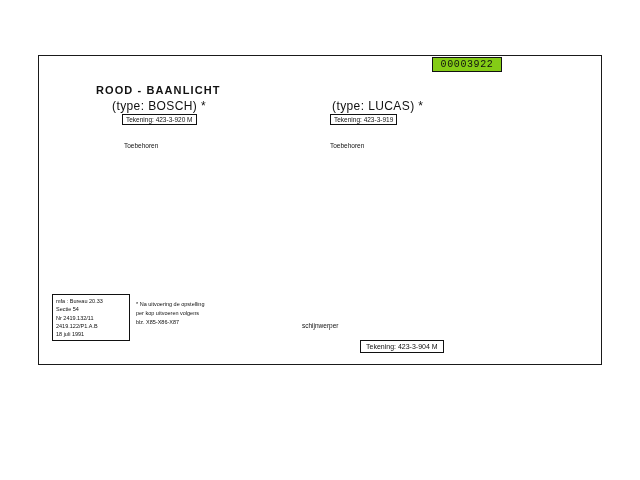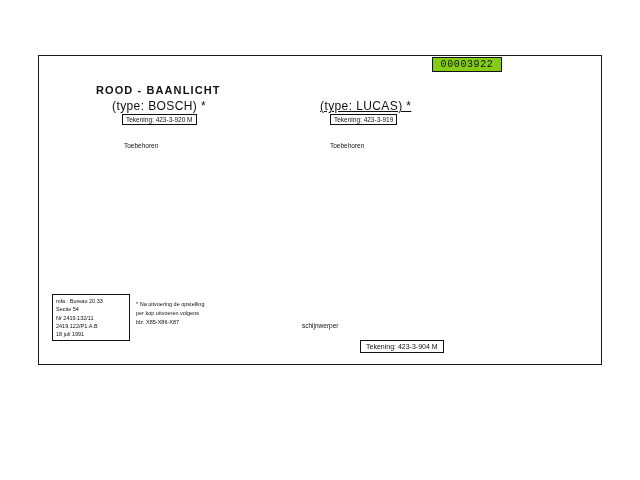--- a/index.html
+++ b/index.html
@@ -61,21 +61,21 @@
   .subtitle {
     position: absolute;
     font-size: 12px;
     letter-spacing: 0.4px;
     color: #111;
     white-space: nowrap;
   }
   .title-left  { left: 96px;  top: 84px; }
   .sub-left    { left: 112px; top: 99px; }
   .title-right { left: 278px; top: 84px; }
-  .sub-right   { left: 320px; top: 99px; text-decoration: underline; }
+  .sub-right   { left: 332px; top: 99px; }
 
   
   .boxlabel {
     position: absolute;
     border: 1px solid #111;
     background: #fff;
     font-size: 6.5px;
     color: #111;
     padding: 1px 3px;
     white-space: nowrap;

